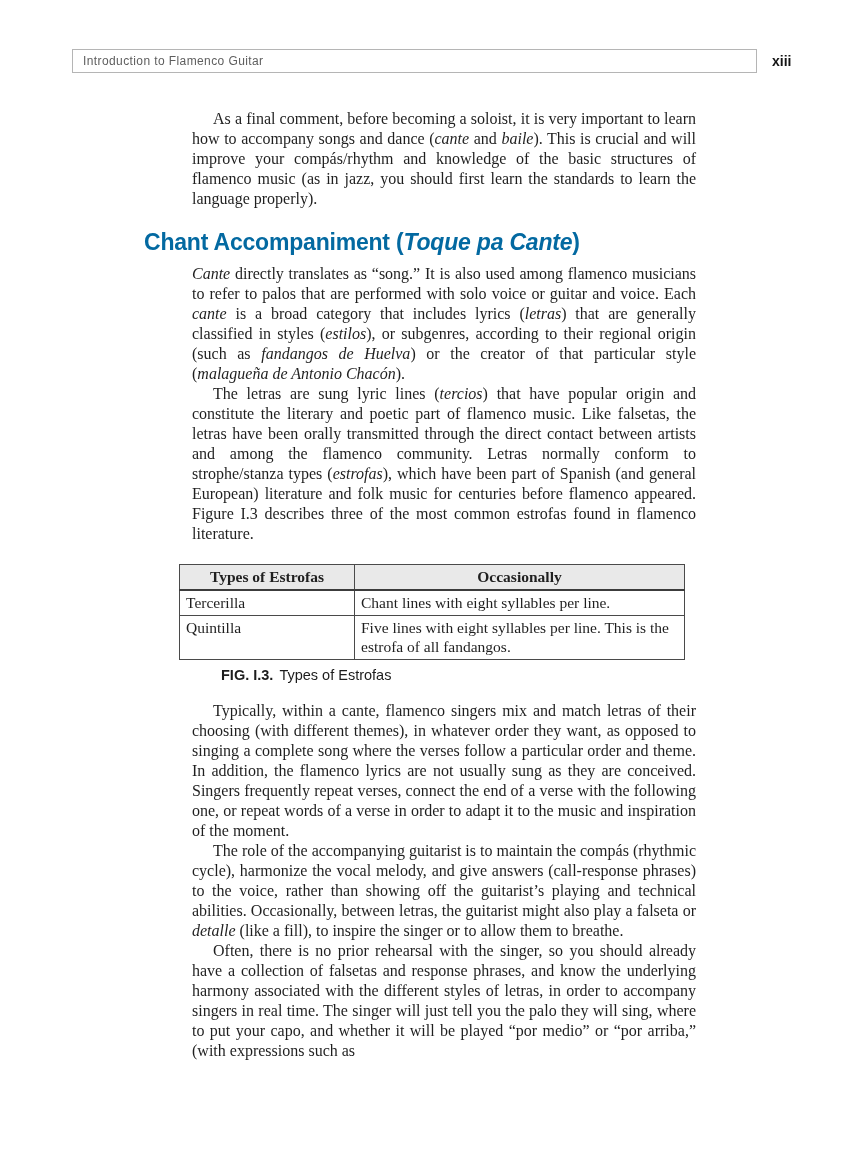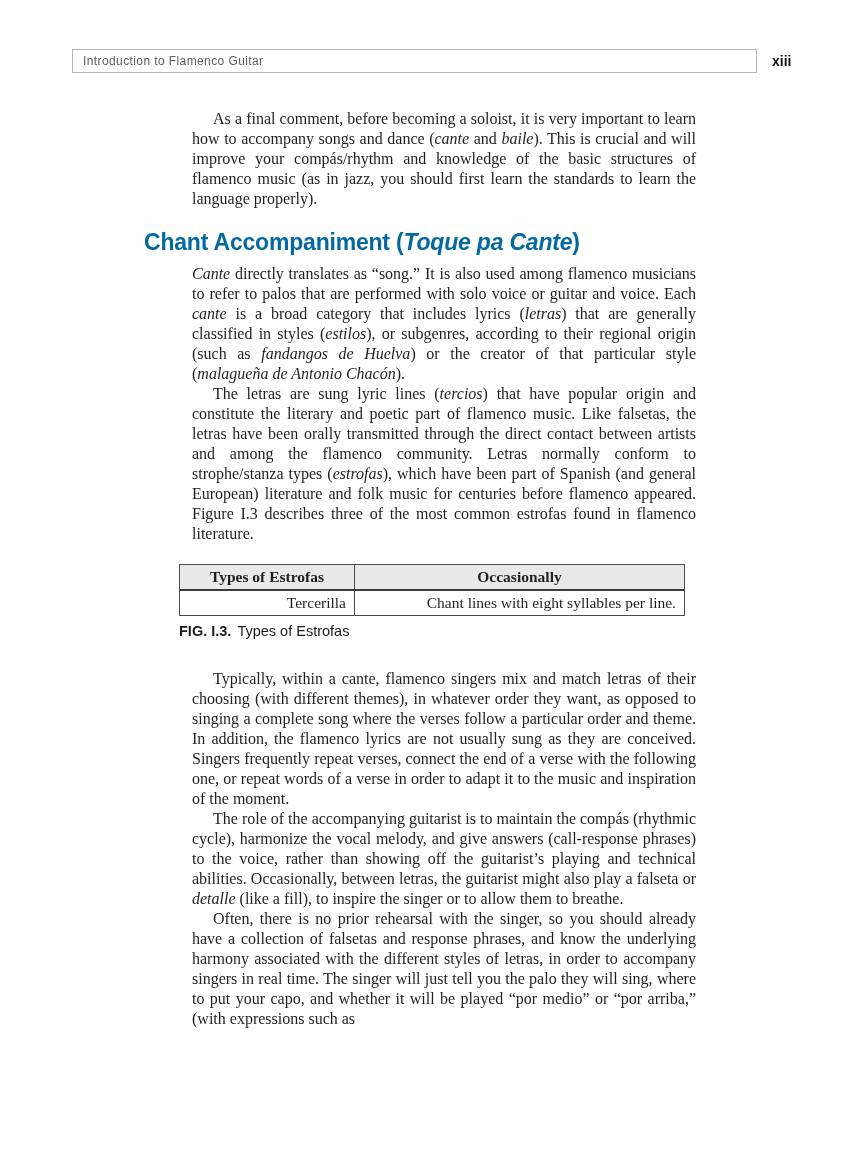--- a/index.html
+++ b/index.html
@@ -32,34 +32,34 @@
   .section-heading {
     font-family:"Liberation Sans", sans-serif; font-weight:bold;
     font-size:23px; line-height:30px; color:#0369a1;
     margin:18px 0 7px 0; letter-spacing:-0.2px;
   }
   .table-wrap { margin:20px 0 0 35px; }
   table.estrofas {
     border-collapse:collapse; width:506px; font-size:15.5px; line-height:19px;
   }
   table.estrofas th, table.estrofas td {
-    border:1px solid #4a4a4a; vertical-align:top; text-align:right;
+    border:1px solid #4a4a4a; vertical-align:top; text-align:left;
   }
   table.estrofas th {
     background:#e9e9e9; font-weight:bold; text-align:center;
     padding:2px 6px 3px; border-bottom:2px solid #3c3c3c;
   }
   table.estrofas td { padding:2px 8px 3px 6px; }
   td.type-col { width:160px; }
   .figure-caption {
     margin:7px 0 0 35px; font-family:"Liberation Sans", sans-serif;
     font-size:14.5px; color:#1c1c1c;
   }
-  .figure-caption .cap-label { font-weight:bold; margin-right:6px; }
-  .body-block { margin-top:30px; }
+  .figure-caption .cap-label { font-weight:bold; margin-right:6px;margin-left:42px; }
+  .body-block { margin-top:18px; }
   i { font-style:italic; }
 </style>
 </head>
 <body>
 
 <div class="page">
 
   <div class="running-header">
     <div class="header-box">
       <span class="header-title">Introduction to Flamenco Guitar</span>
@@ -83,20 +83,24 @@
           <tr>
             <th class="type-col">Types of Estrofas</th>
             <th>Occasionally</th>
           </tr>
         </thead>
         <tbody>
           <tr>
             <td class="type-col">Tercerilla</td>
             <td><span>Chant lines with eight syllables per line.</span></td>
           </tr>
+          <tr>
+            <td class="type-col">Quintilla</td>
+            <td><span>Five lines with eight syllables per line. This is the estrofa of all fandangos.</span></td>
+          </tr>
         </tbody>
       </table>
     </div>
 
     <div class="figure-caption">
       <span class="cap-label">FIG. I.3.</span><span>Types of Estrofas</span>
     </div>
 
     <p class="para indent body-block"><span>Typically, within a cante, flamenco singers mix and match letras of their choosing (with different themes), in whatever order they want, as opposed to singing a complete song where the verses follow a particular order and theme. In addition, the flamenco lyrics are not usually sung as they are conceived. Singers frequently repeat verses, connect the end of a verse with the following one, or repeat words of a verse in order to adapt it to the music and inspiration of the moment.</span></p>
 

